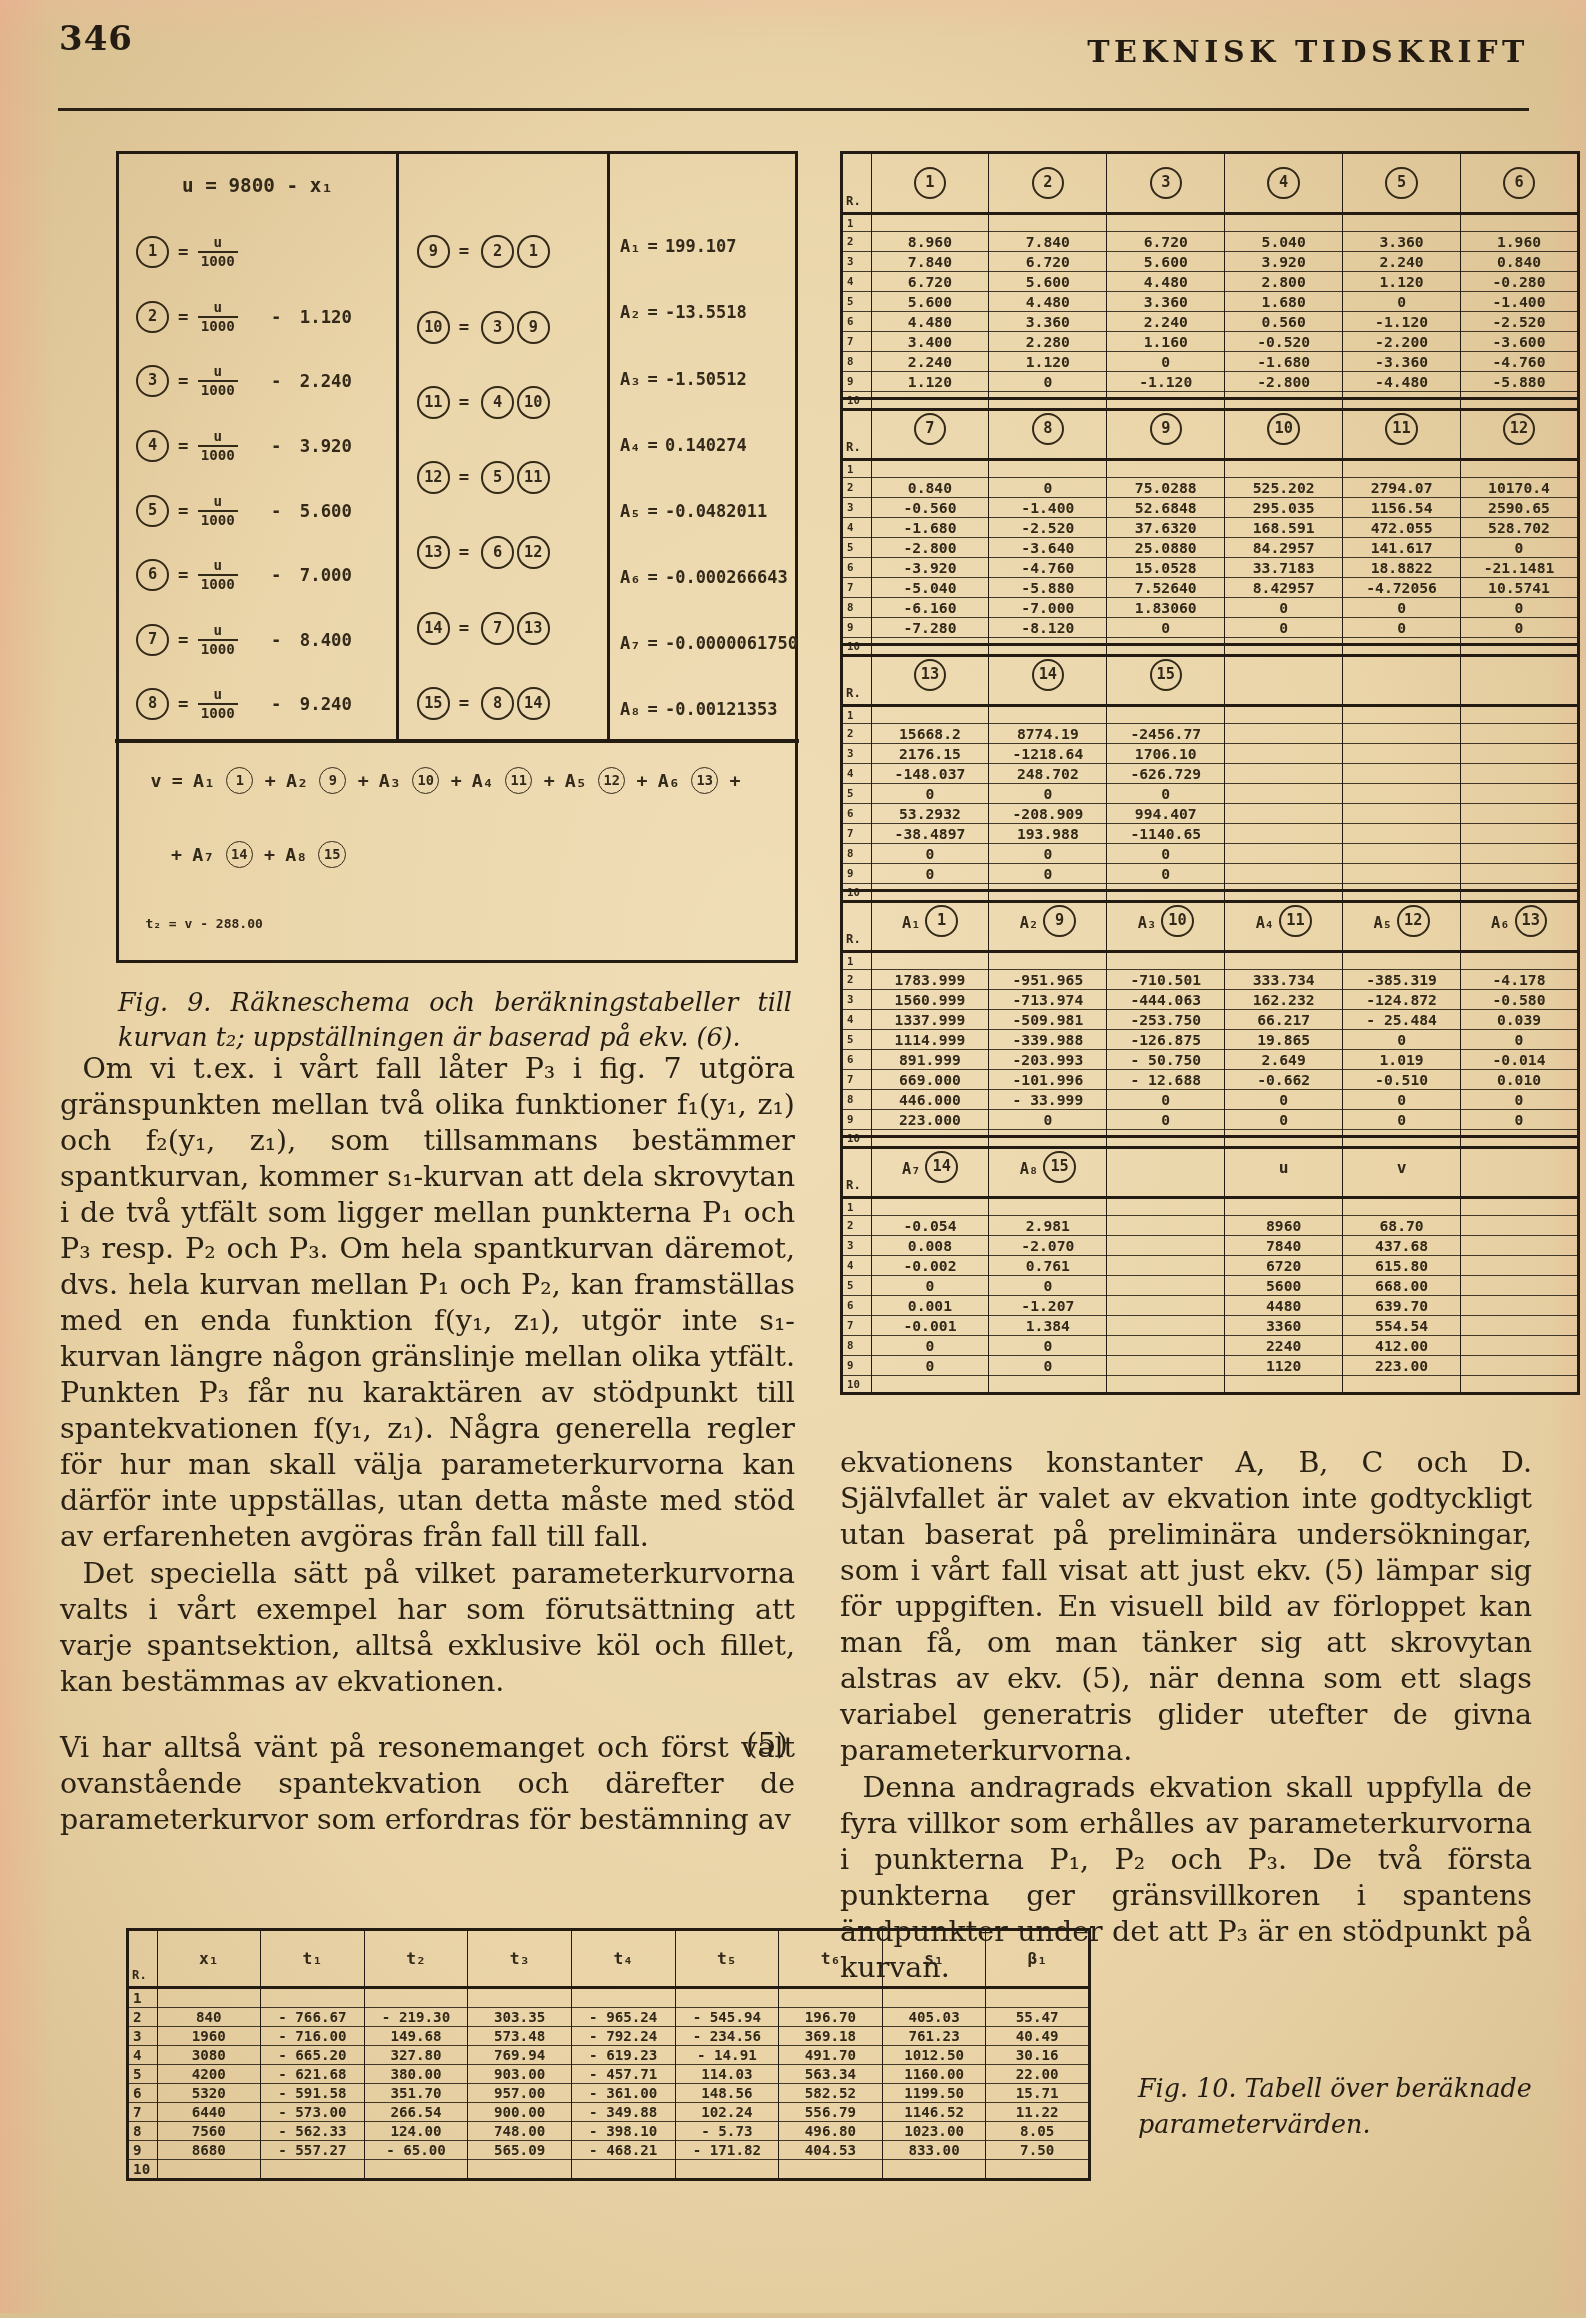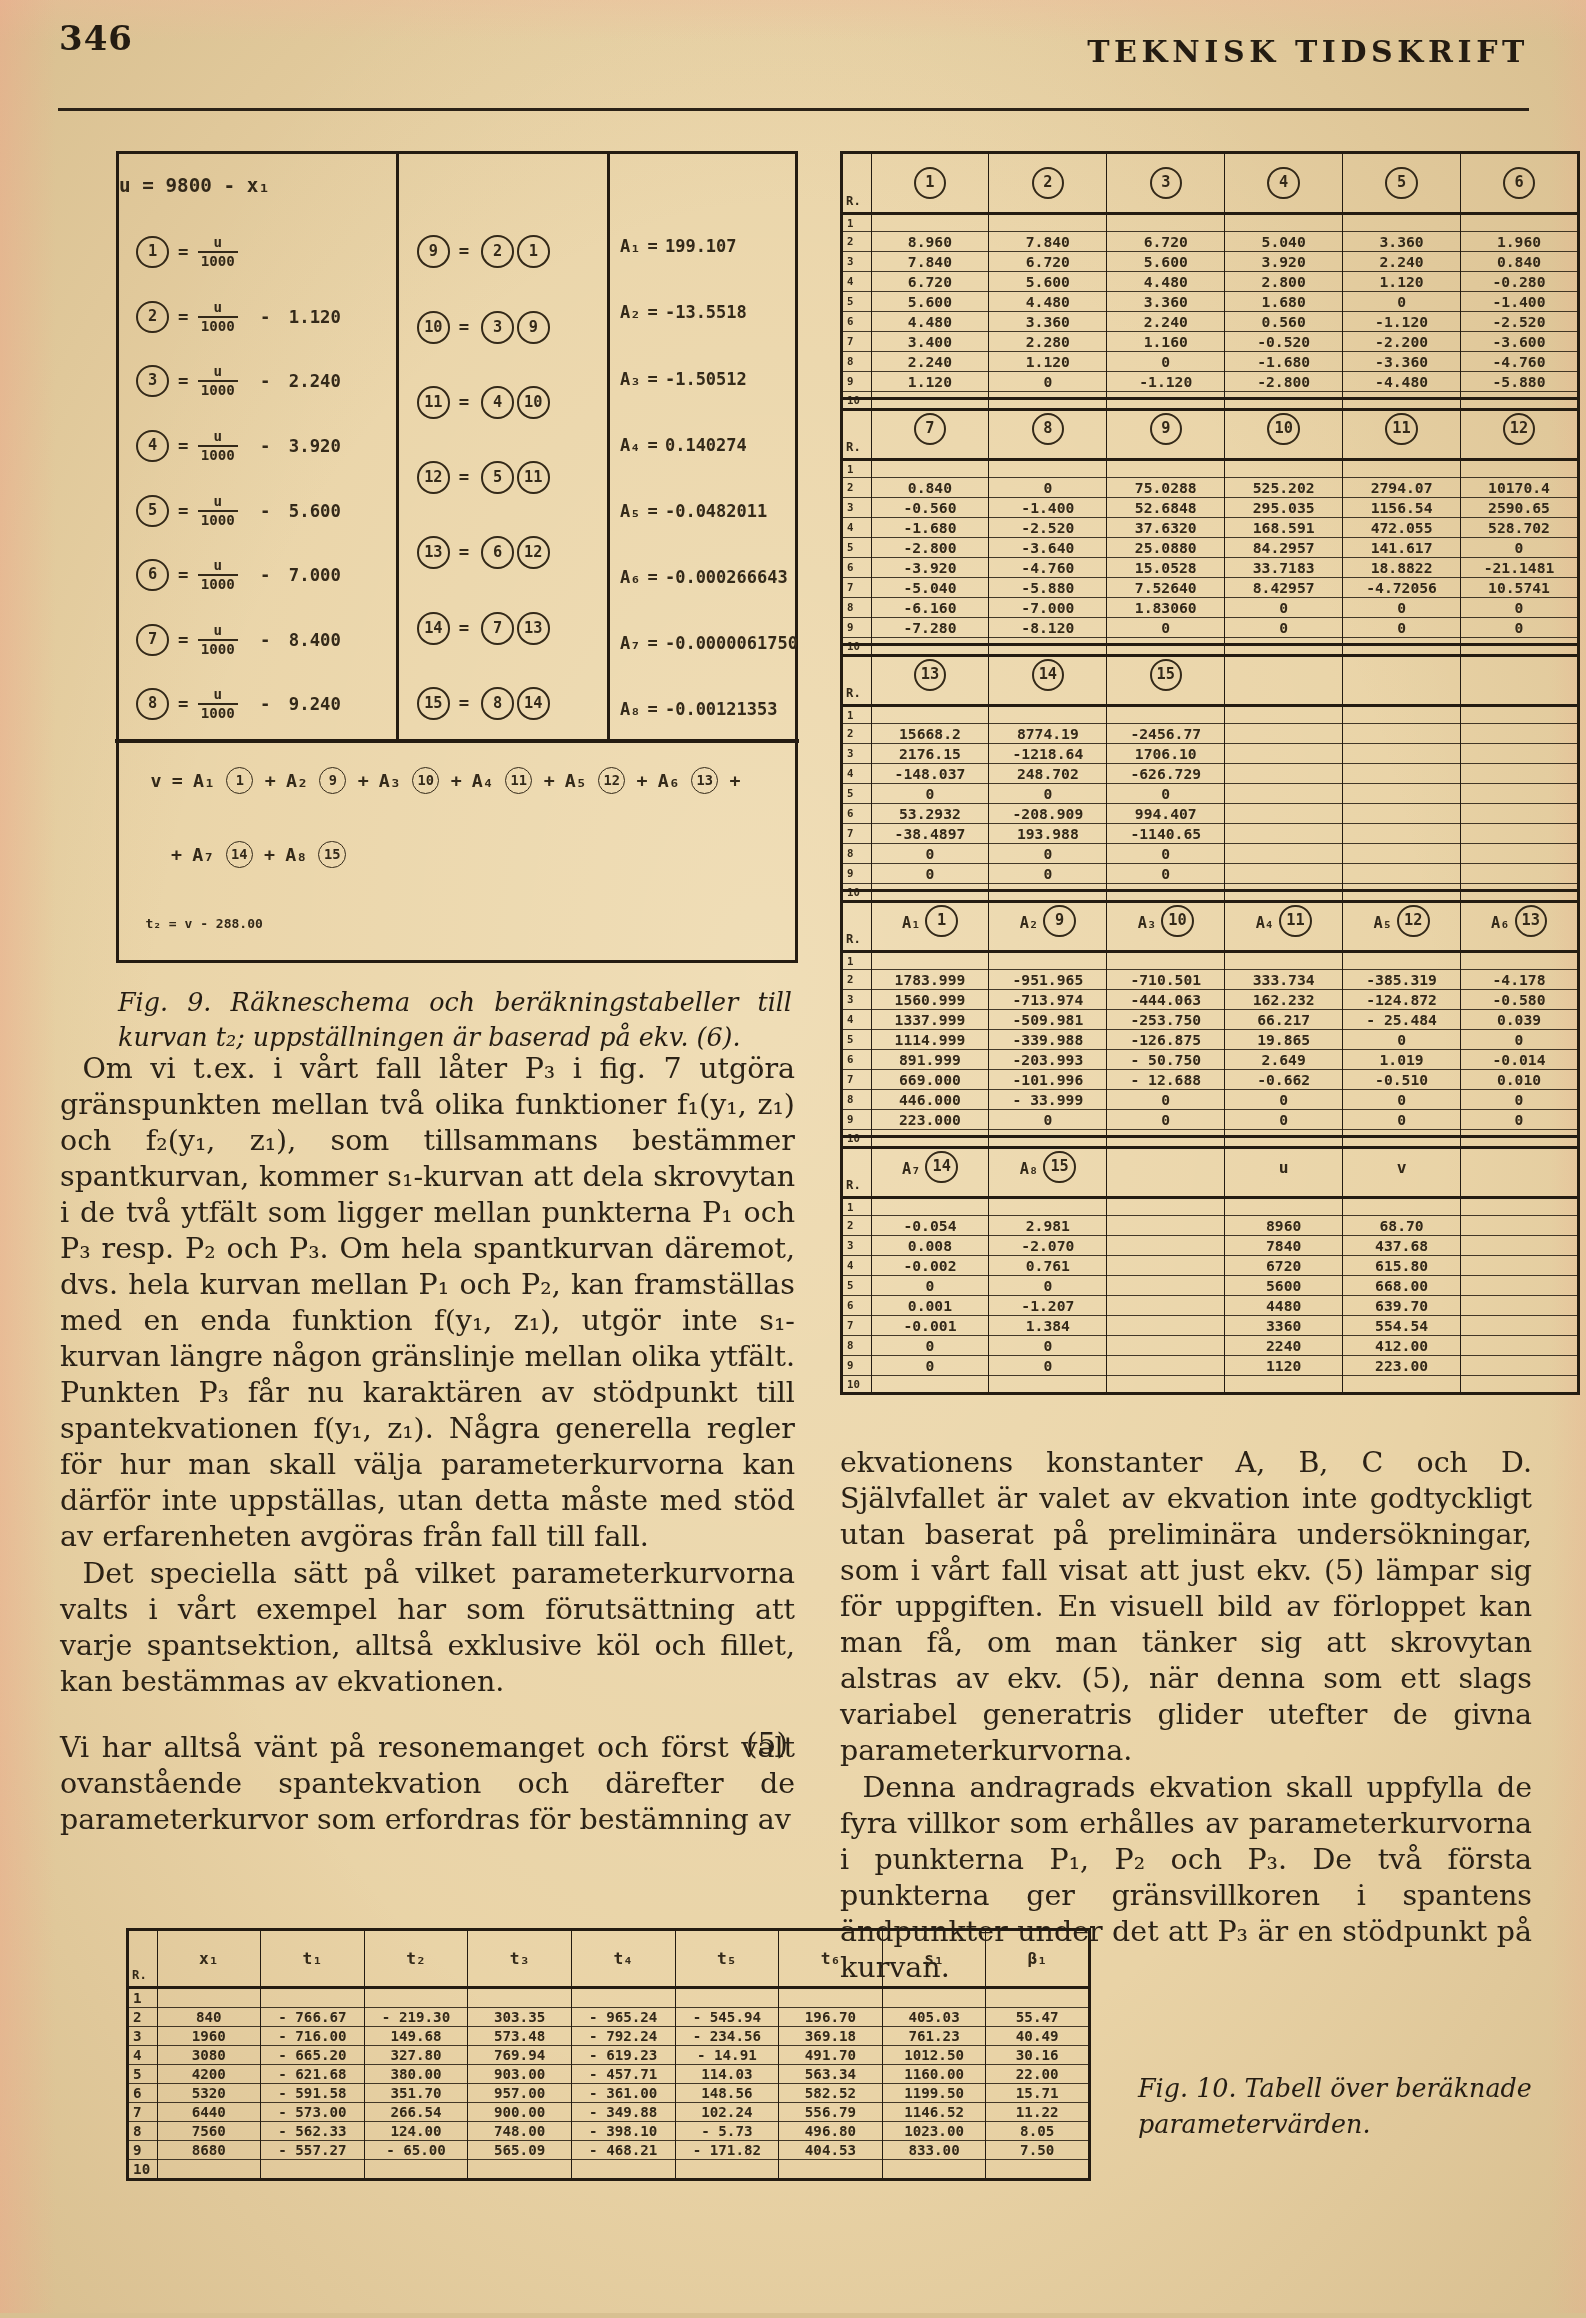--- a/index.html
+++ b/index.html
@@ -32,31 +32,31 @@
   .page-number{left:59px;top:18.3px;font-size:34px;font-weight:bold;letter-spacing:1px;}
   .journal-title{right:57px;top:34px;font-size:30px;font-weight:bold;letter-spacing:4.6px;}
   .header-rule{left:58px;top:108px;width:1471px;height:3.1px;background:var(--rule);}
 
   
   .fig9{left:116px;top:151px;width:676px;height:806px;border:3.6px solid var(--ink);
         font-family:"DejaVu Sans Mono","Liberation Mono",monospace;font-weight:bold;color:var(--tink);}
   .f9-vd{position:absolute;top:0;width:2.5px;height:585px;background:var(--ink);}
   .f9-vd1{left:277px;} .f9-vd2{left:488px;}
   .f9-hd{position:absolute;left:-3.6px;right:-3.6px;top:585px;height:3.6px;background:var(--ink);}
-  .f9-udef{position:absolute;left:0;top:20.3px;width:277px;font-size:19.3px;}
+  .f9-udef{position:absolute;left:0;top:20.3px;width:277px;text-align:center;font-size:19.3px;}
   .eqrow{position:absolute;display:flex;align-items:center;white-space:nowrap;}
   .eqrow .eq{margin:0 9.2px;font-size:17.3px;}
   .circ{display:inline-flex;align-items:center;justify-content:center;
         border:2px solid var(--tink);border-radius:50%;
         width:28.5px;height:28.5px;font-size:15.3px;line-height:1;flex:0 0 auto;}
   .circ.small{width:25.4px;height:25.4px;font-size:13.7px;border-width:1.5px;}
   .frac{display:inline-block;text-align:center;font-size:14.2px;line-height:1.05;}
   .frac .fnum{display:block;padding:0 3.1px 1px 3.1px;}
   .frac .fden{display:block;border-top:2px solid var(--tink);padding:1px 3.1px 0 3.1px;}
-  .tail{margin-left:22px;font-size:17.3px;word-spacing:8.1px;}
+  .tail{margin-left:33px;font-size:17.3px;word-spacing:8.1px;}
   .pair .circ{margin-left:3.1px;}
   .constrow{position:absolute;display:flex;align-items:center;font-size:17px;white-space:nowrap;}
   .constrow .ceq{margin:0 7.1px;}
   .f9-veq{position:absolute;display:flex;align-items:center;font-size:18.3px;white-space:nowrap;}
   .f9-veq .vt{margin:0 5.1px;}
   .f9-veq .circ{margin:0 6.1px;}
   .f9-veq1{left:26.4px;top:613px;}
   .f9-veq2{left:47px;top:687px;}
   .f9-t2{position:absolute;left:26.4px;top:762px;font-size:13px;}
 

